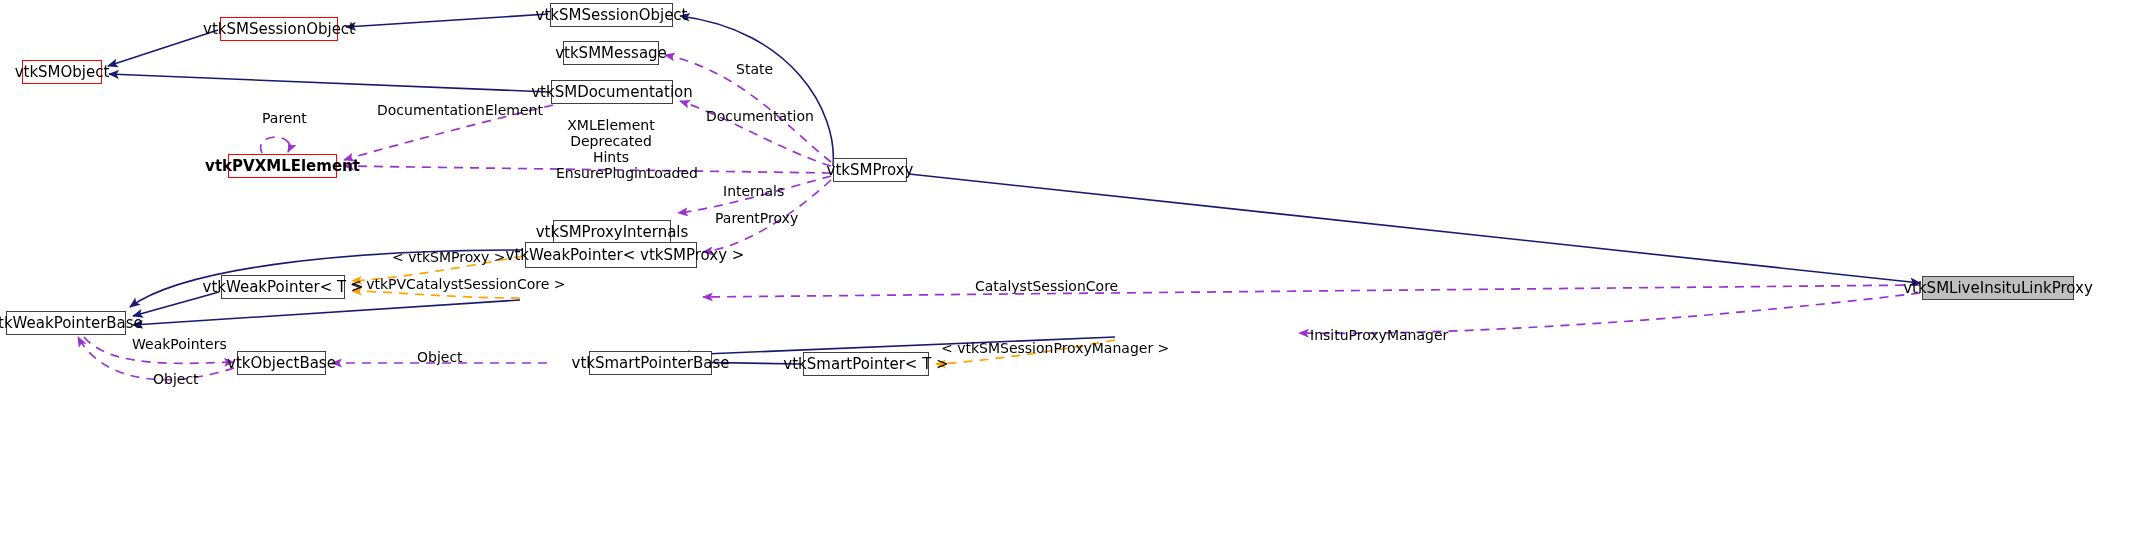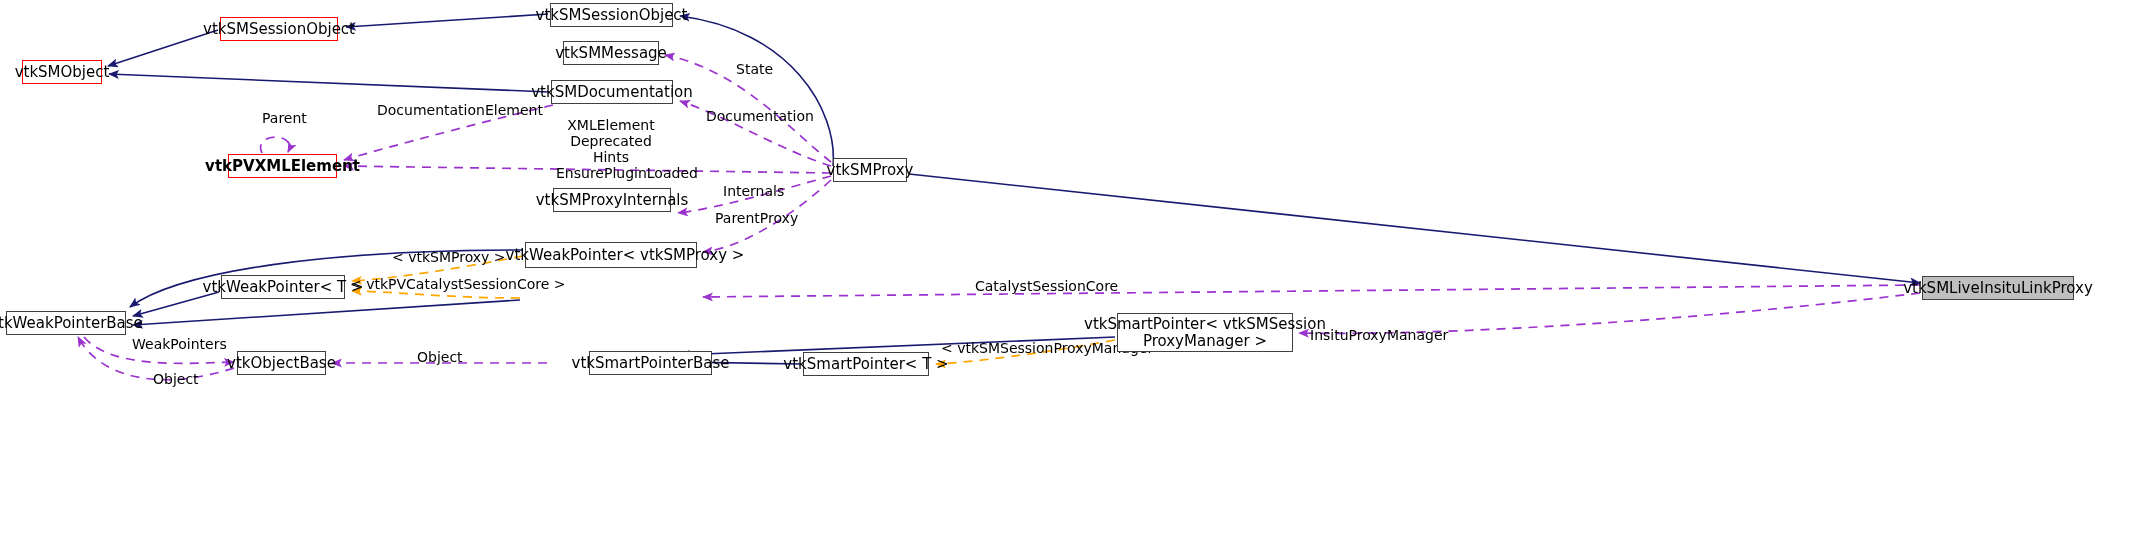--- a/index.html
+++ b/index.html
@@ -143,37 +143,35 @@
   <div class="node red" style="left:22px;top:60px;width:80px;height:24px;">vtkSMObject</div>
 
   <div class="node" style="left:563px;top:41px;width:96px;height:24px;">vtkSMMessage</div>
 
   <div class="node" style="left:551px;top:80px;width:122px;height:24px;">vtkSMDocumentation</div>
 
   <div class="node red" style="left:228px;top:154px;width:109px;height:24px;font-weight:bold;">vtkPVXMLElement</div>
 
   <div class="node" style="left:833px;top:158px;width:74px;height:24px;">vtkSMProxy</div>
 
-  <div class="node" style="left:553px;top:188px;width:118px;height:24px;">vtkSMProxyInternals</div>
+  <div class="node" style="left:553px;top:220px;width:118px;height:24px;">vtkSMProxyInternals</div>
 
   <div class="node" style="left:221px;top:275px;width:124px;height:24px;">vtkWeakPointer&lt; T &gt;</div>
 
   <div class="node" style="left:525px;top:242px;width:172px;height:26px;padding-left:28px;">vtkWeakPointer&lt; vtkSMProxy &gt;</div>
 
 
   <div class="node" style="left:6px;top:311px;width:120px;height:24px;">vtkWeakPointerBase</div>
 
   <div class="node" style="left:237px;top:351px;width:89px;height:24px;">vtkObjectBase</div>
 
   <div class="node" style="left:549px;top:351px;width:123px;height:24px;margin-left:40px;">vtkSmartPointerBase</div>
 
   <div class="node" style="left:803px;top:352px;width:126px;height:24px;">vtkSmartPointer&lt; T &gt;</div>
 
-  <div class="node" style="left:1117px;top:313px;width:176px;height:39px;">vtkSmartPointer&lt; vtkSMSession
-ProxyManager &gt;</div>
 
   <div class="node current" style="left:1922px;top:276px;width:152px;height:24px;">vtkSMLiveInsituLinkProxy</div>
 
   <div class="edge-label" style="left:736px;top:61px;">State</div>
 
   <div class="edge-label" style="left:706px;top:108px;">Documentation</div>
 
   <div class="edge-label" style="left:377px;top:102px;">DocumentationElement</div>
 
   <div class="edge-label" style="left:262px;top:110px;">Parent</div>

